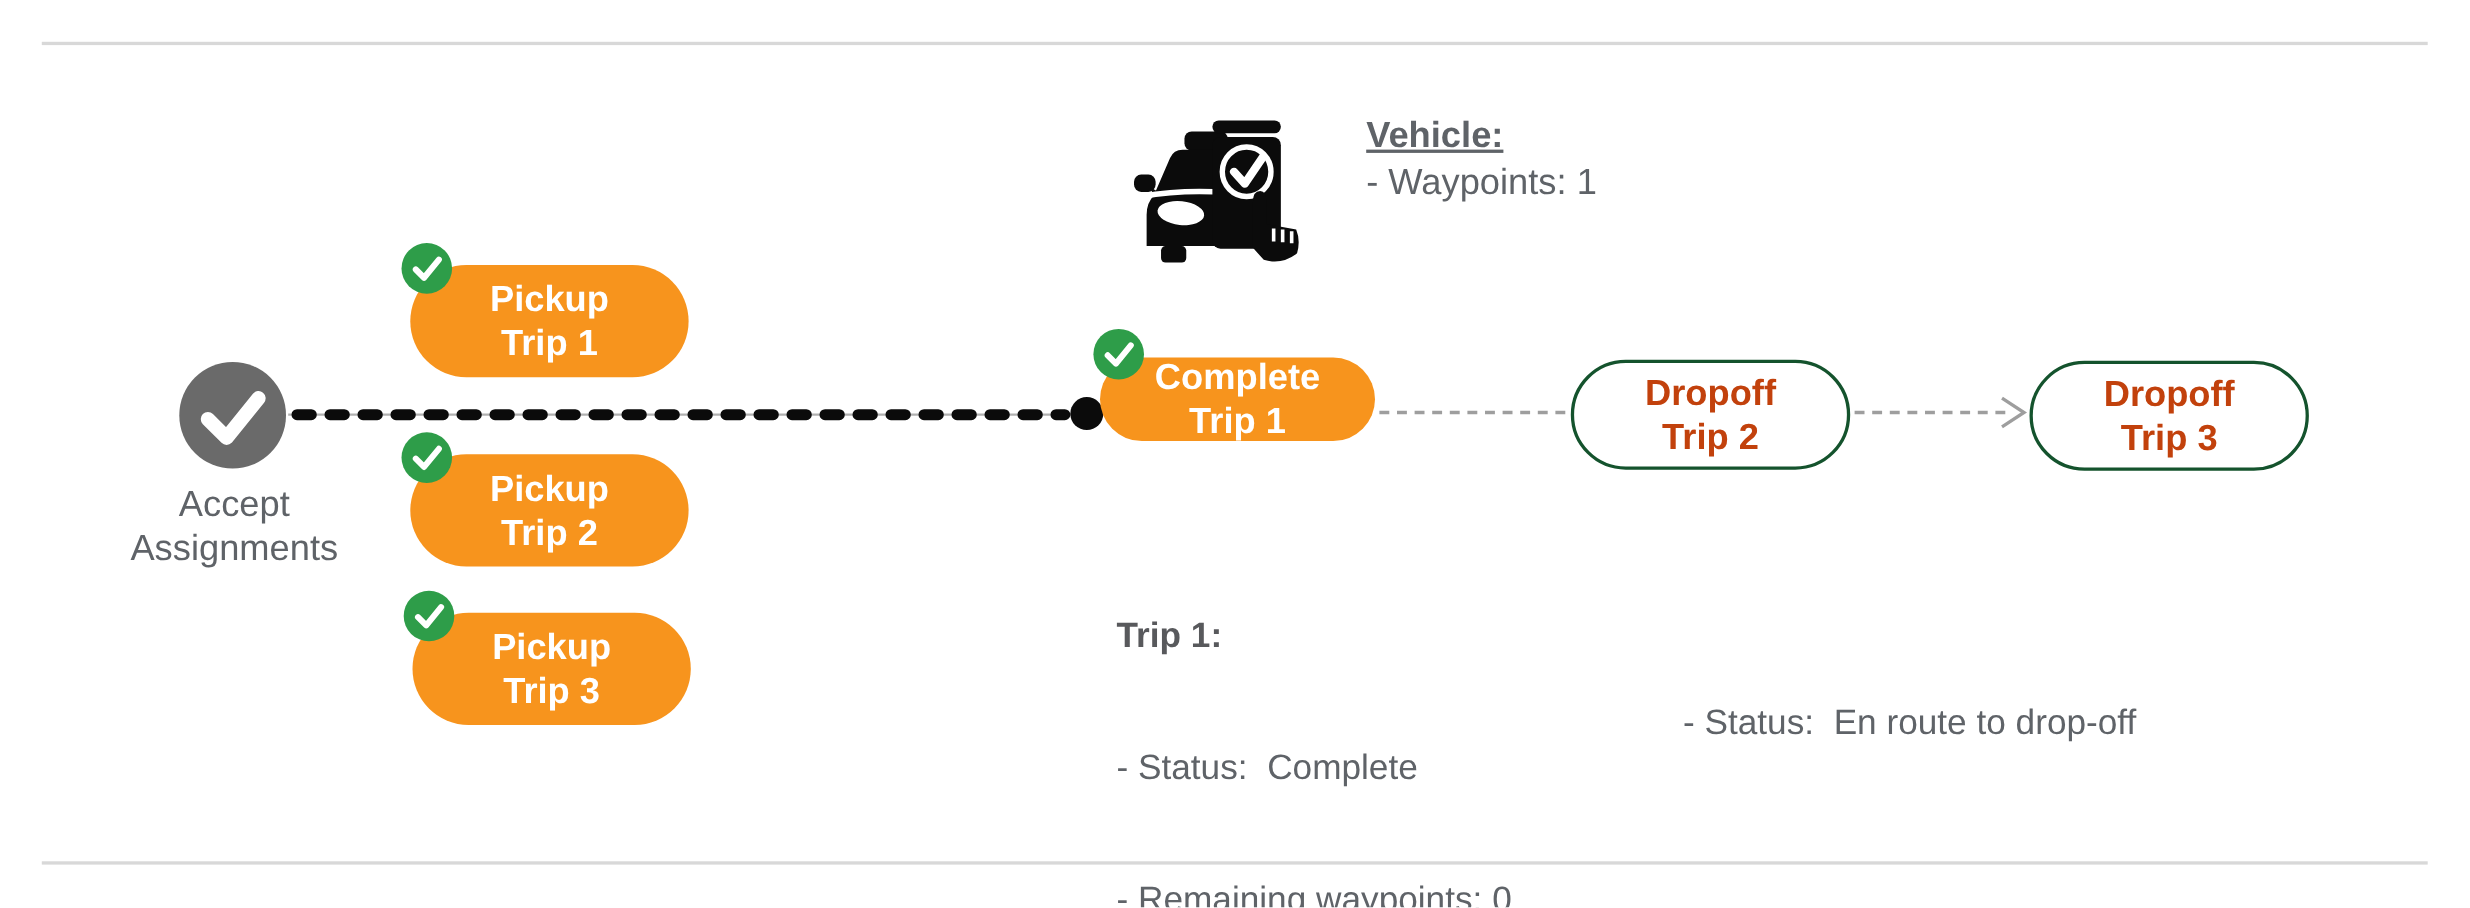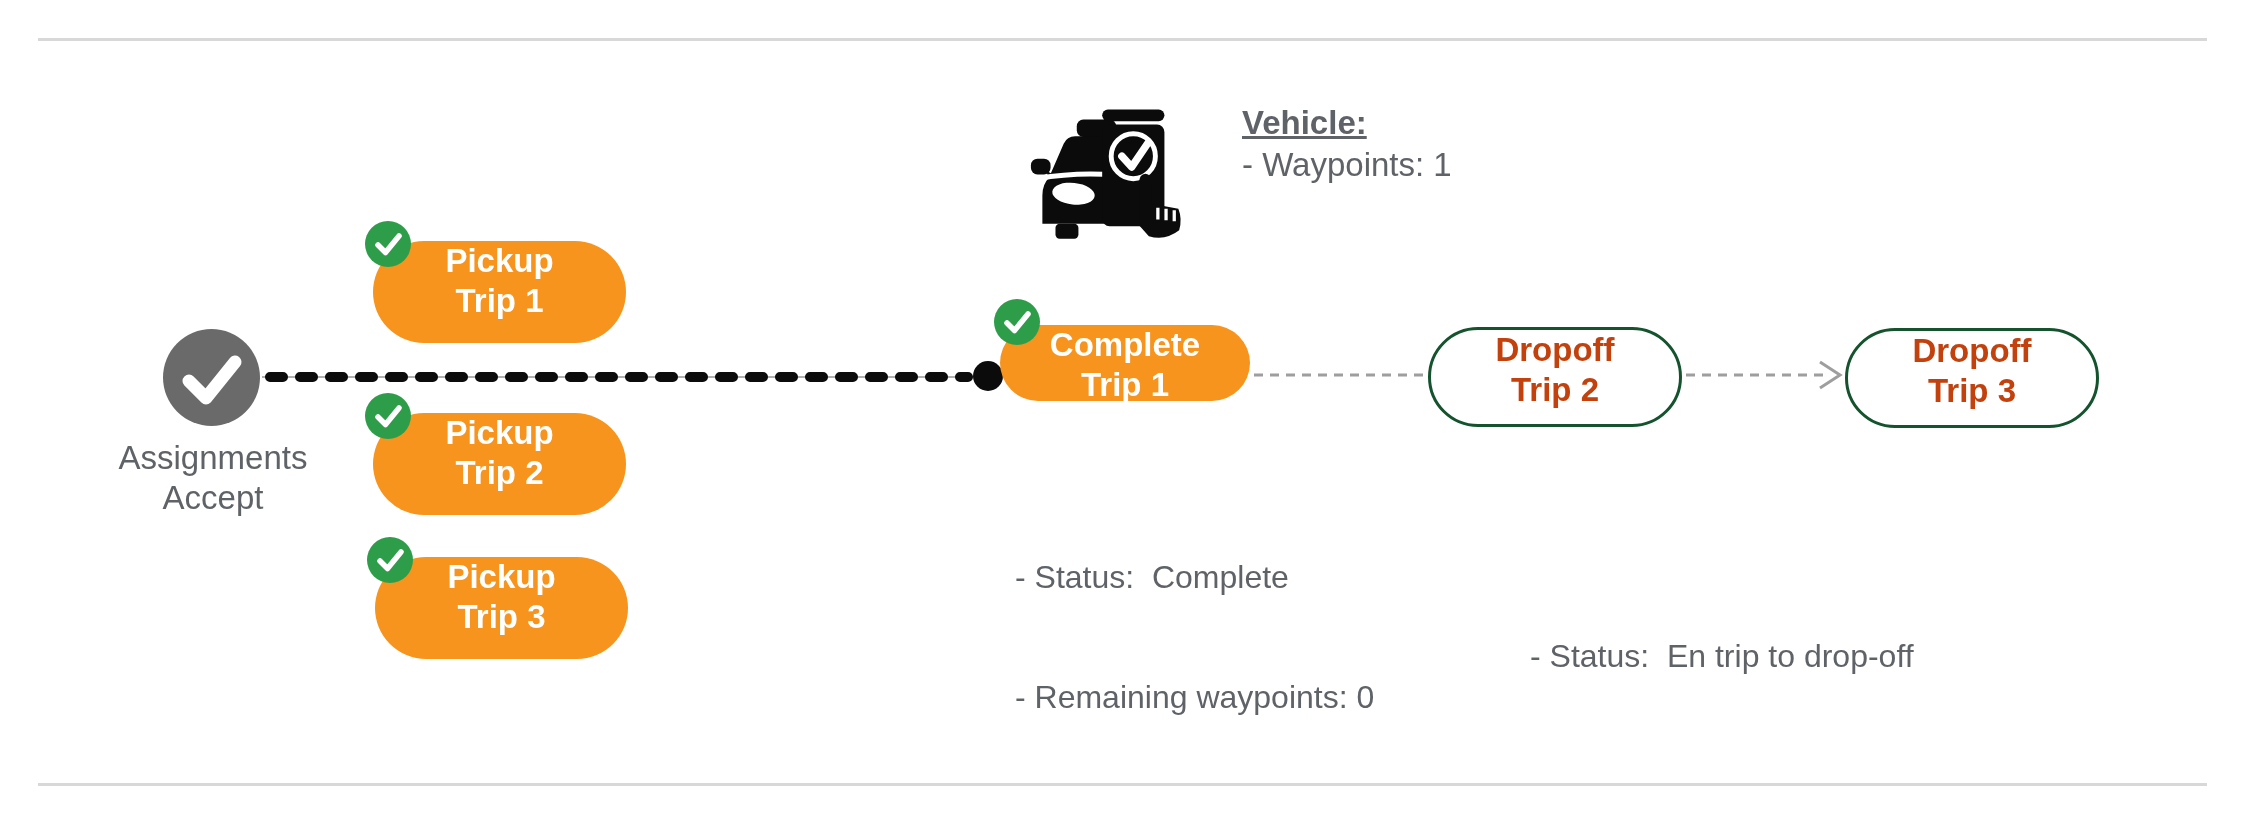--- a/index.html
+++ b/index.html
@@ -14,21 +14,21 @@
 
   .vehicle-text{position:absolute;left:1242px;top:102px;font-size:33px;color:#5f6368;line-height:42px;white-space:pre;}
   .vehicle-text .vh{font-weight:700;text-decoration:underline;}
 
   .start-circle{position:absolute;left:163px;top:329px;width:97px;height:97px;border-radius:50%;
     background:#6a6a6a;display:flex;align-items:center;justify-content:center;}
   .start-label{position:absolute;left:63px;top:438px;width:300px;text-align:center;
     font-size:33px;line-height:40px;color:#5f6368;}
 
   .pill{position:absolute;width:253px;height:102px;border-radius:52px;display:flex;flex-direction:column;
-    align-items:center;font-size:33px;font-weight:700;line-height:40px;text-align:center;}
+    align-items:center;justify-content:center;font-size:33px;font-weight:700;line-height:40px;text-align:center;}
   .pill.orange{background:#f7941d;color:#ffffff;}
   .pill.ghost{background:#ffffff;border:3px solid #14532d;color:#c2410c;width:248px;height:94px;}
   .badge{position:absolute;left:-8px;top:-20px;width:46px;height:46px;border-radius:50%;
     background:#2e9d49;display:flex;align-items:center;justify-content:center;}
 
   .connector-layer{position:absolute;left:0;top:0;pointer-events:none;}
 
   .status-block{position:absolute;font-size:32px;line-height:40px;color:#5f6368;white-space:pre;}
   .status-block .sb-heading{font-weight:700;color:#58595c;}
 </style>
@@ -73,22 +73,22 @@
     <line x1="1686" y1="375" x2="1828" y2="375" stroke="#9e9e9e" stroke-width="3" stroke-dasharray="9 7"></line>
     <path d="M1820 362 L1840 375 L1820 388" fill="none" stroke="#9e9e9e" stroke-width="3"></path>
   </svg>
 
   <div class="start-circle">
     <svg width="97" height="97" viewBox="0 0 97 97">
       <path d="M26 52 L43 69 L72 33" fill="none" stroke="#ffffff" stroke-width="13" stroke-linecap="round" stroke-linejoin="round"></path>
     </svg>
   </div>
   <div class="start-label">
+    <div>Accept</div>
     <div>Assignments</div>
-    <div>Accept</div>
   </div>
 
   <div class="pill orange" style="left:373px;top:241px">
     <span class="badge">
       <svg width="46" height="46" viewBox="0 0 46 46">
           <path d="M13 24 L20.5 31.5 L34 15" fill="none" stroke="#ffffff" stroke-width="5.5" stroke-linecap="round" stroke-linejoin="round"></path>
         </svg>
     </span>
     <span>Pickup</span>
     <span>Trip 1</span>
@@ -128,25 +128,26 @@
     <span>Dropoff</span>
     <span>Trip 2</span>
   </div>
 
   <div class="pill ghost" style="left:1845px;top:328px">
     <span>Dropoff</span>
     <span>Trip 3</span>
   </div>
 
   <div class="status-block" style="left:1015px;top:477px">
+    <div class="sb-heading">Trip 1:</div>
     <div>- Status:  Complete</div>
     <div>- Remaining waypoints: 0</div>
     
     
     
   </div>
 
   <div class="status-block" style="left:1530px;top:556px">
-    <div>- Status:  En trip to drop-off</div>
+    <div>- Status:  En route to drop-off</div>
     
   </div>
 
 </div>
 
 </body></html>

